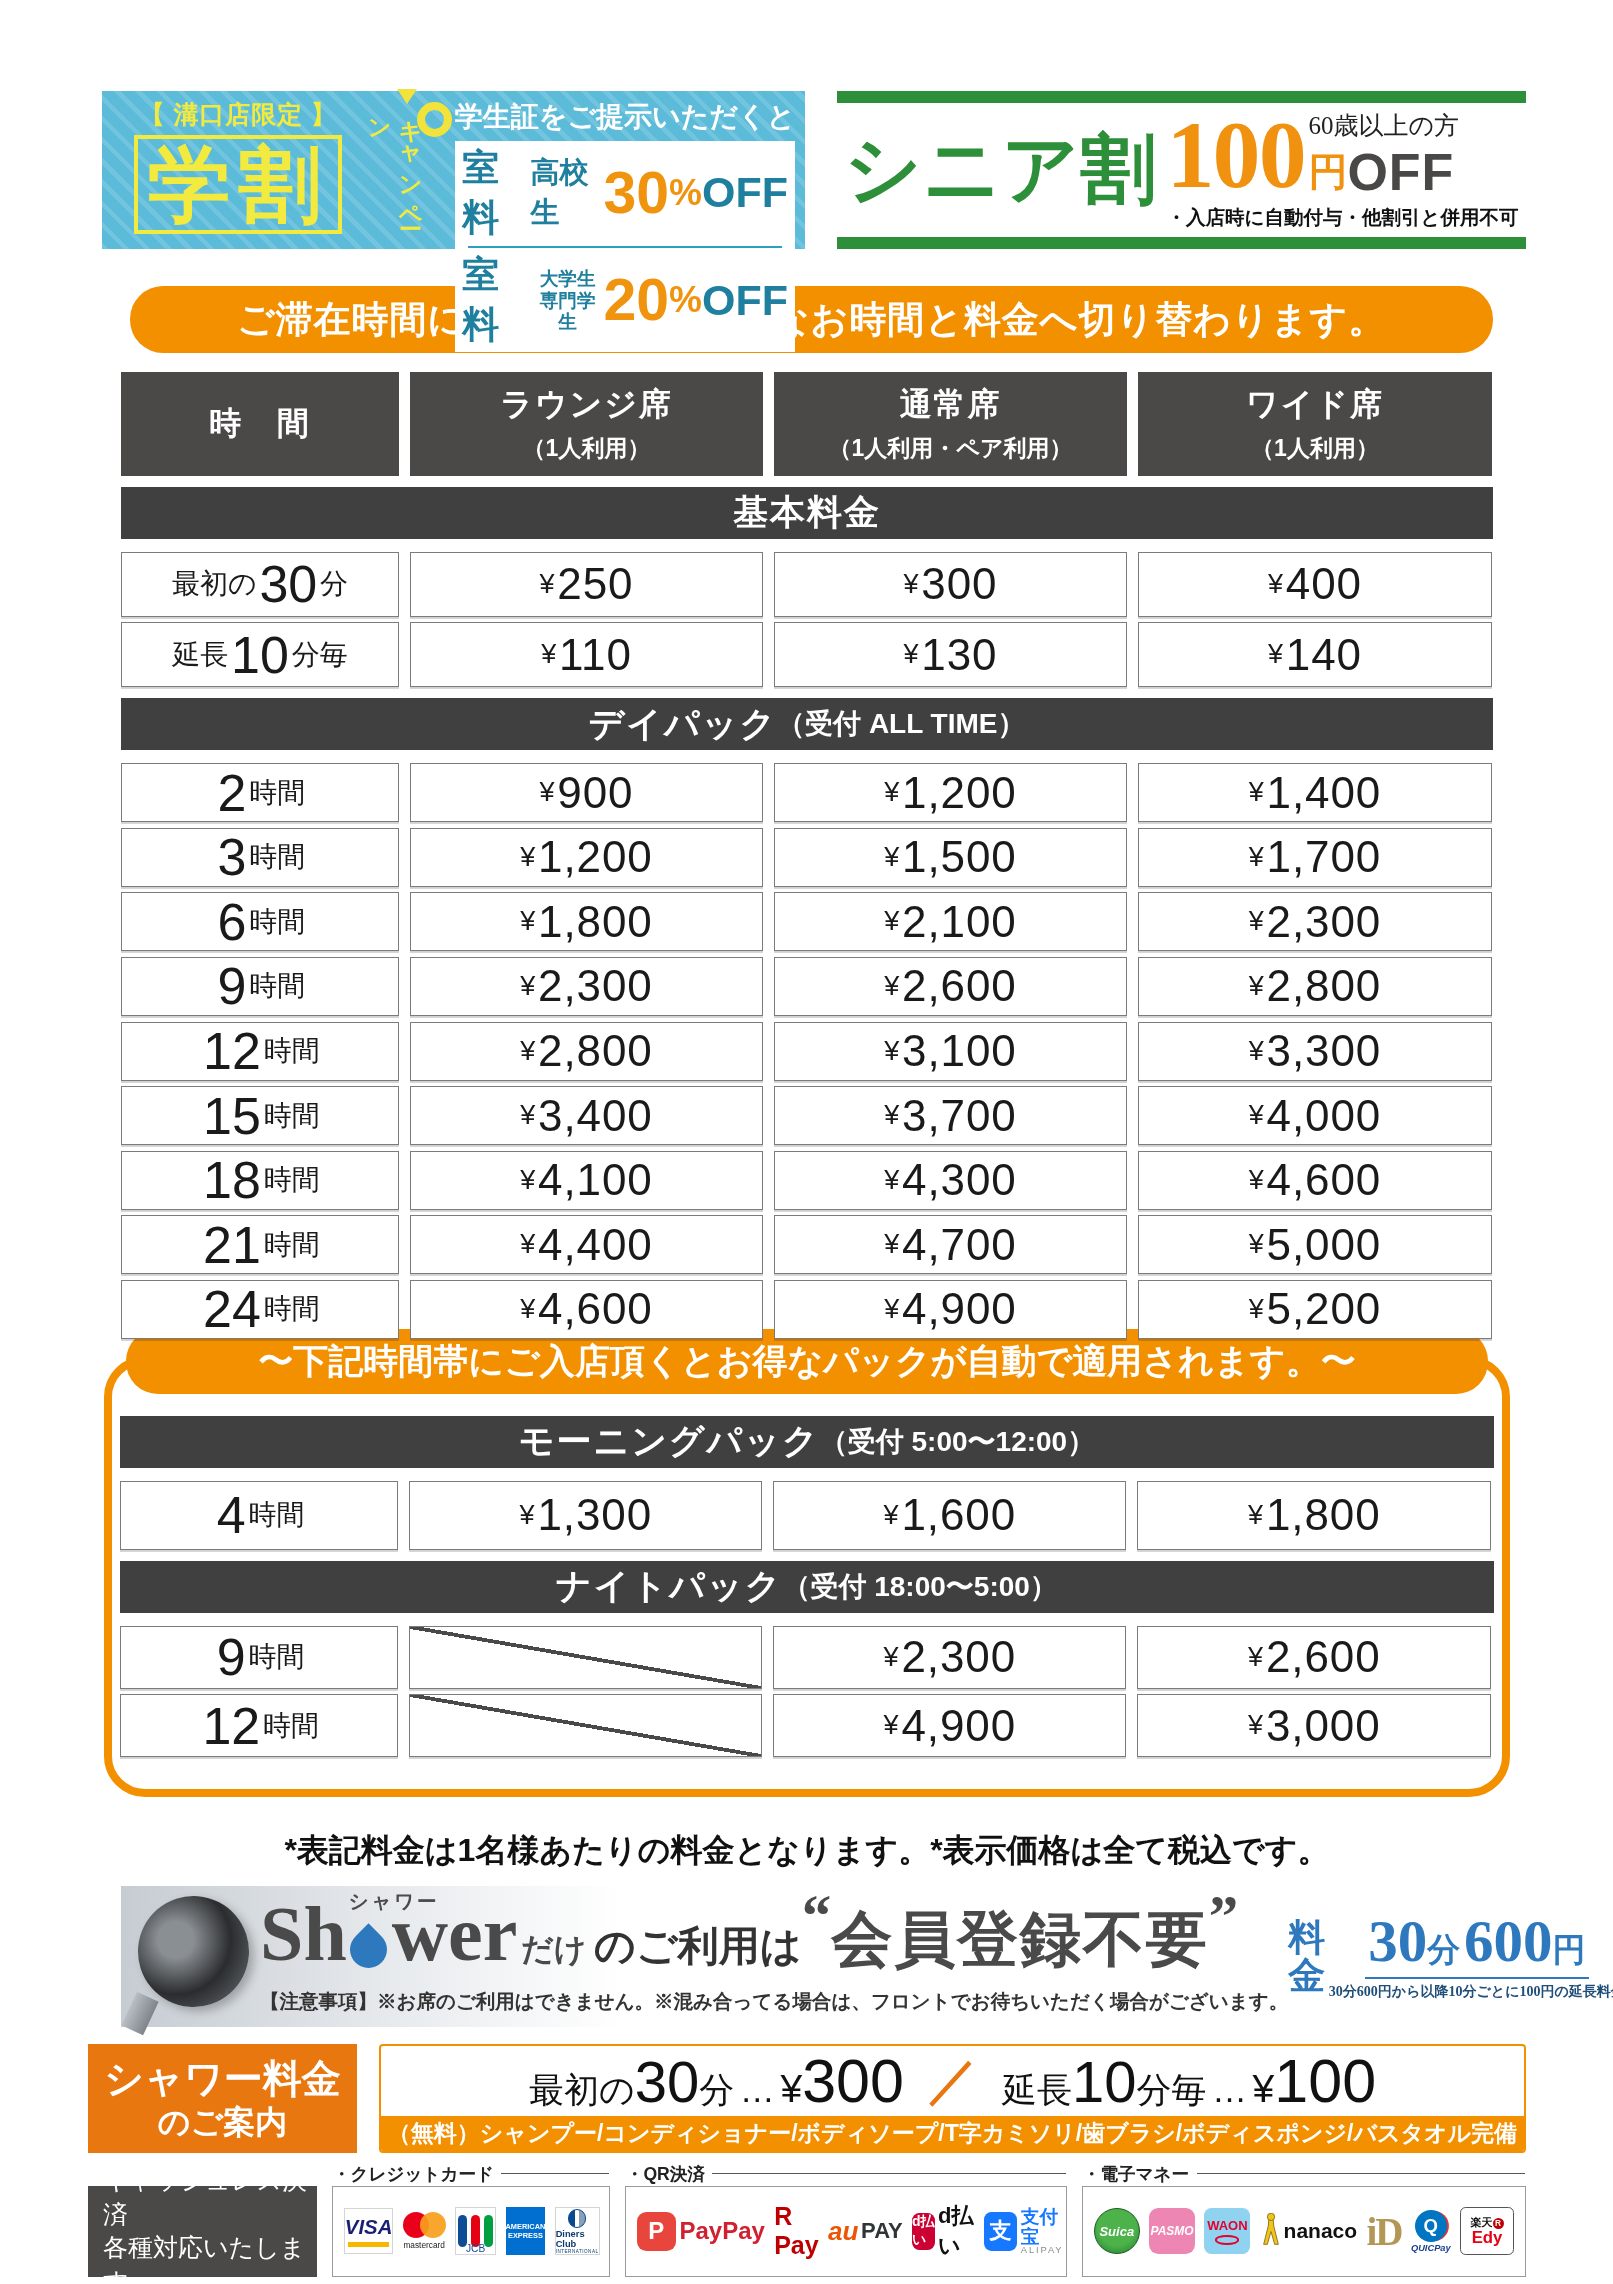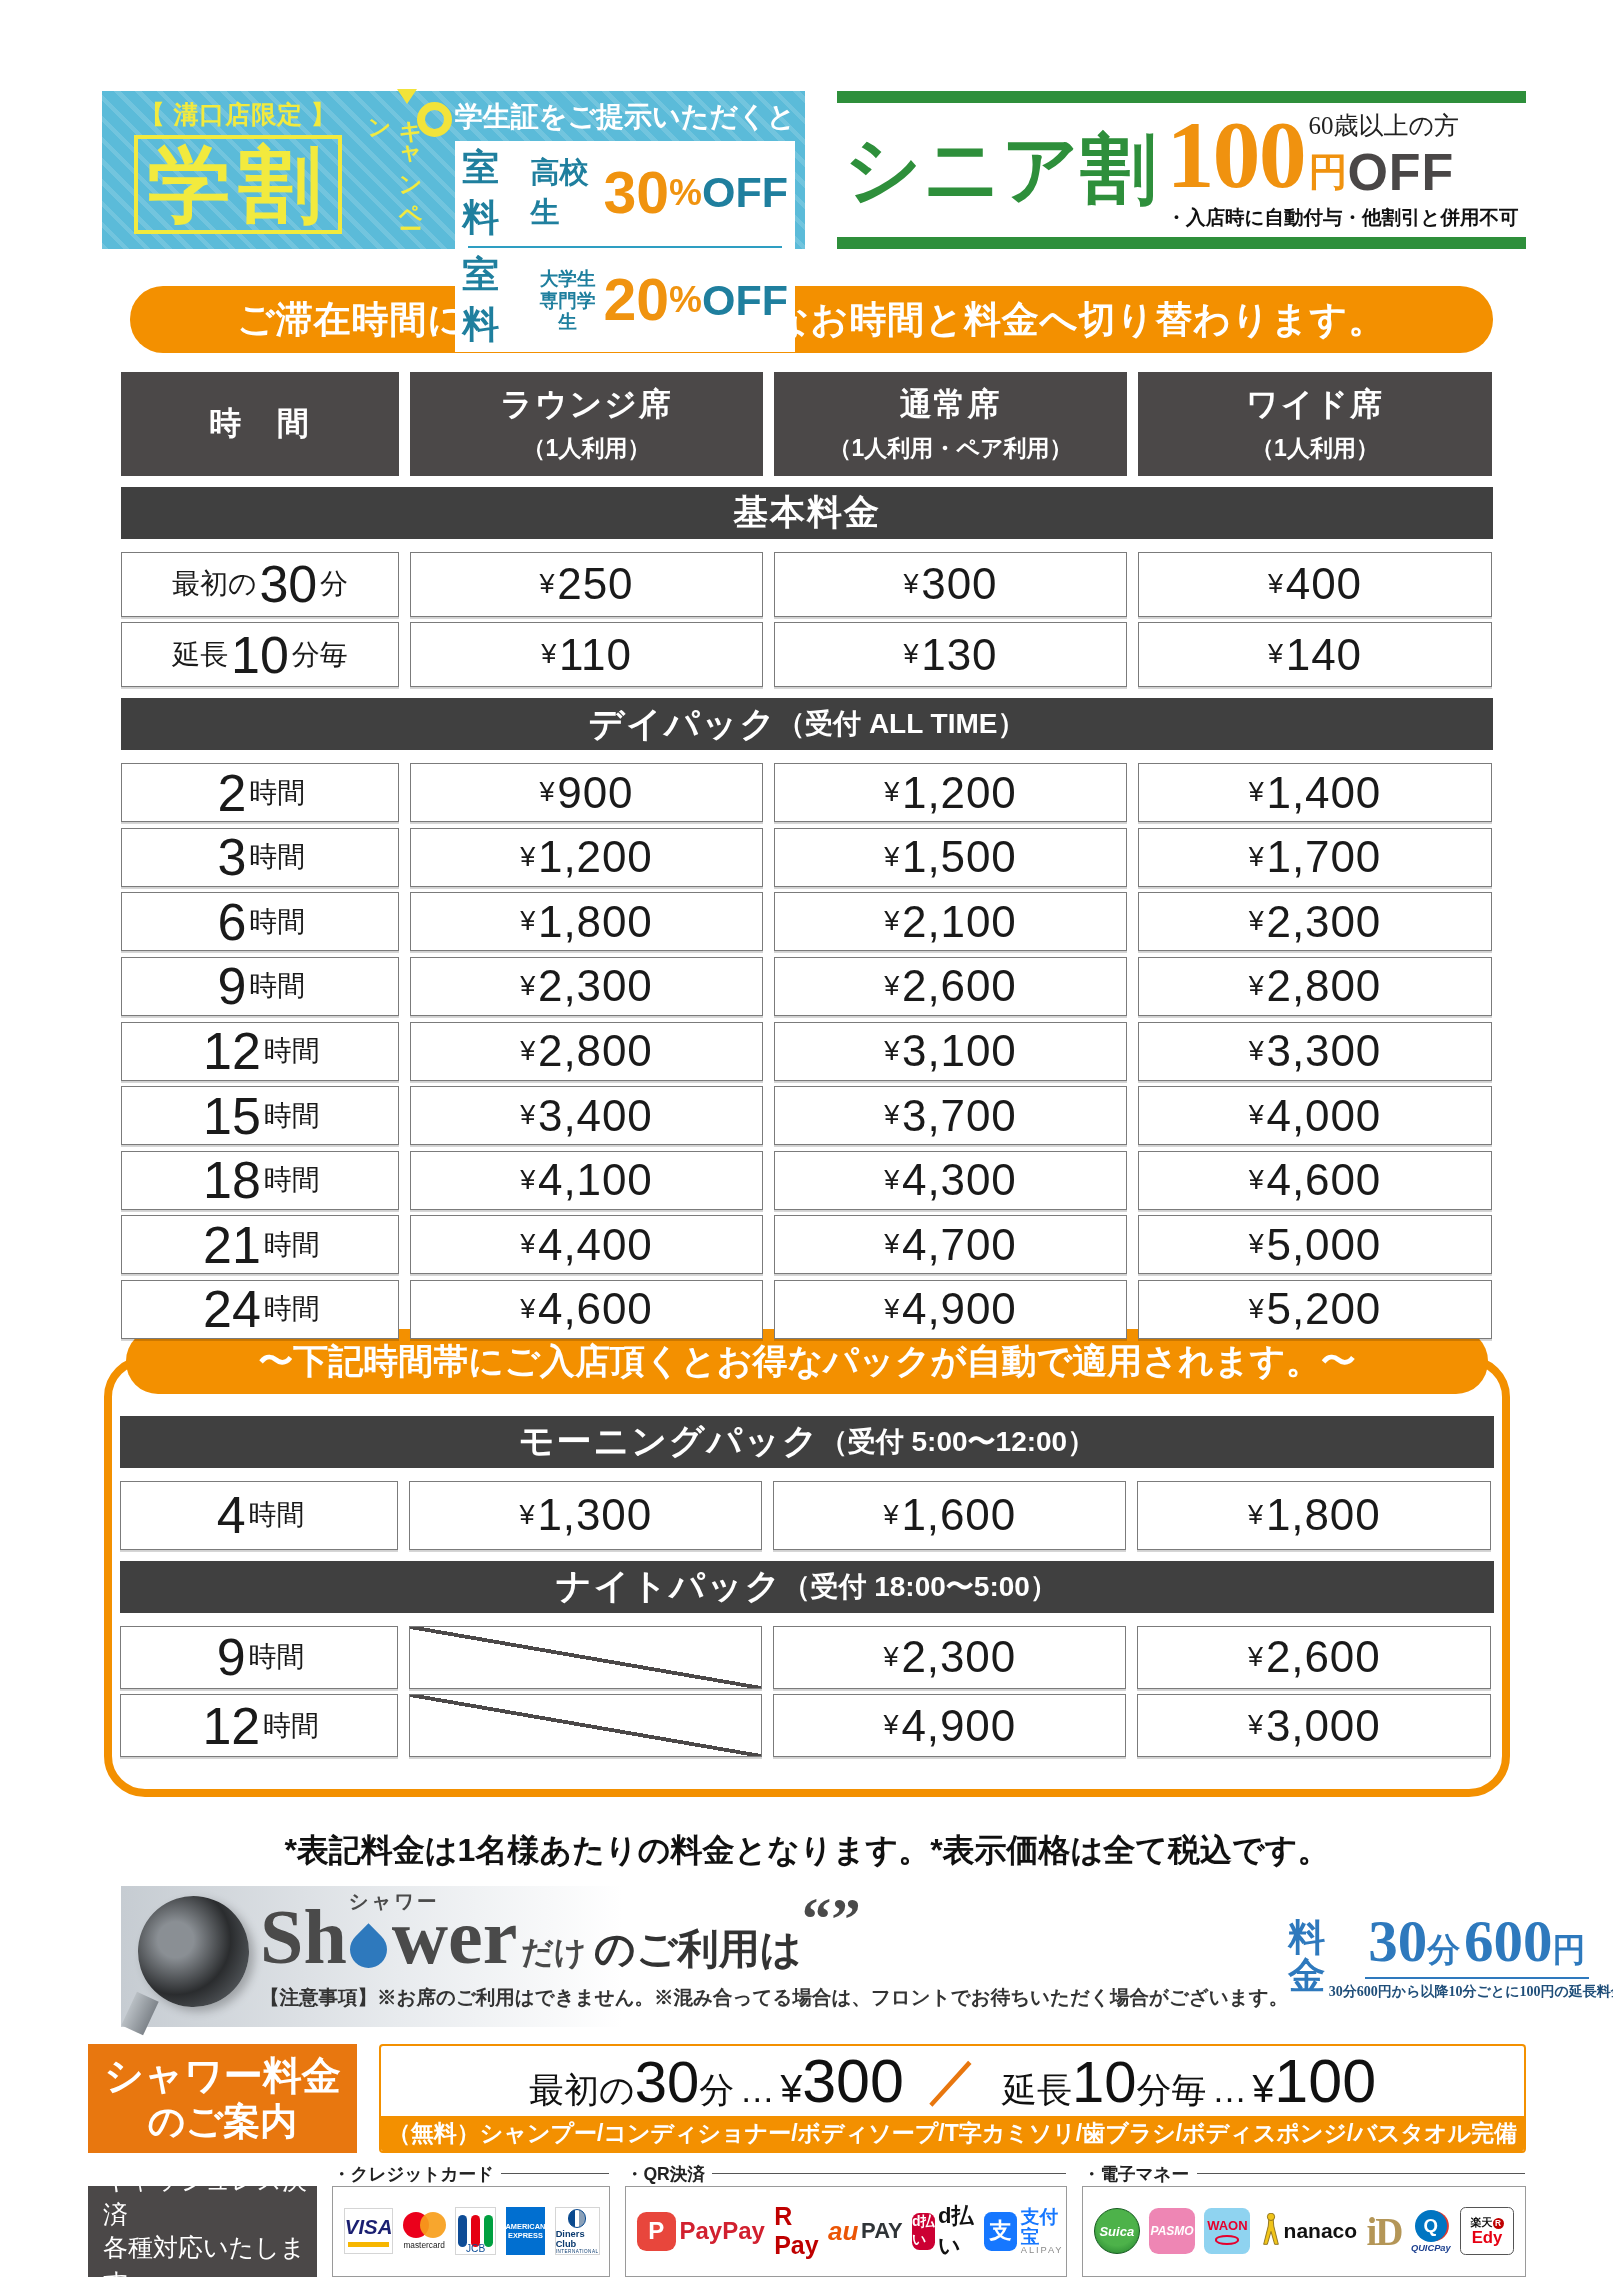--- a/index.html
+++ b/index.html
@@ -127,21 +127,21 @@
   .sh-feemain { color:#2e79bd; font-family:"Liberation Serif", serif; font-weight:bold;
     line-height:1; padding:0 3.7px 5.6px; border-bottom:2.8px solid #2e79bd; white-space:nowrap; }
   .sh-feemain .big { font-size:59px; } .sh-feemain .small { font-size:33px; }
   .sh-feenote { color:#1f4e79; font-family:"Liberation Serif", serif; font-weight:bold;
     font-size:14px; margin-top:4.6px; white-space:nowrap; }
 
   
   .guide { margin:16.7px 88px 0; display:flex; gap:22px; height:109px; }
   .guide-label { width:269px; background:#e8770f; color:#fff; font-weight:bold; display:flex;
     flex-direction:column; align-items:center; justify-content:center; line-height:1.2; }
-  .guide-label .l1 { font-size:39px; } .guide-label .l2 { font-size:37px; }
+  .guide-label .l1 { font-size:39px; } .guide-label .l2 { font-size:32px; }
   .guide-box { flex:1; border:2.8px solid #f39000; border-radius:4px; overflow:hidden;
     display:flex; flex-direction:column; background:#fff; }
   .guide-prices { flex:1; display:flex; align-items:center; justify-content:center; gap:24px; white-space:nowrap; }
   .gp-pre { font-size:35px; color:#111; } .gp-num { font-size:58px; color:#111; }
   .gp-dots { font-size:35px; color:#111; margin:0 5.6px; }
   .gp-yen { font-size:39px; color:#111; } .gp-price { font-size:61px; color:#111; }
   .gp-slash { font-size:50px; color:#e8770f; font-weight:bold; }
   .guide-free { height:41px; background:#f39000; color:#fff; font-weight:bold; font-size:23px;
     display:flex; align-items:center; justify-content:center; white-space:nowrap; }
 
@@ -576,20 +576,21 @@
     <div class="sh-logoline">
       <span class="sh-sh">Sh</span>
       <span class="sh-dropwrap">
         <span class="sh-furi">シャワー</span>
         <span class="sh-drop"></span>
       </span>
       <span class="sh-wer">wer</span>
       <span class="sh-dake">だけ</span>
       <span class="sh-use">のご利用は</span>
       <span class="sh-quote">“</span>
+      <span class="sh-noreg">会員登録不要</span>
       <span class="sh-quote">”</span>
     </div>
     <div class="sh-caution">【注意事項】※お席のご利用はできません。※混み合ってる場合は、フロントでお待ちいただく場合がございます。</div>
   </div>
   <div class="sh-fee">
     <div class="sh-feelabel">
       <span>料</span>
       <span>金</span>
     </div>
     <div class="sh-feecol">

